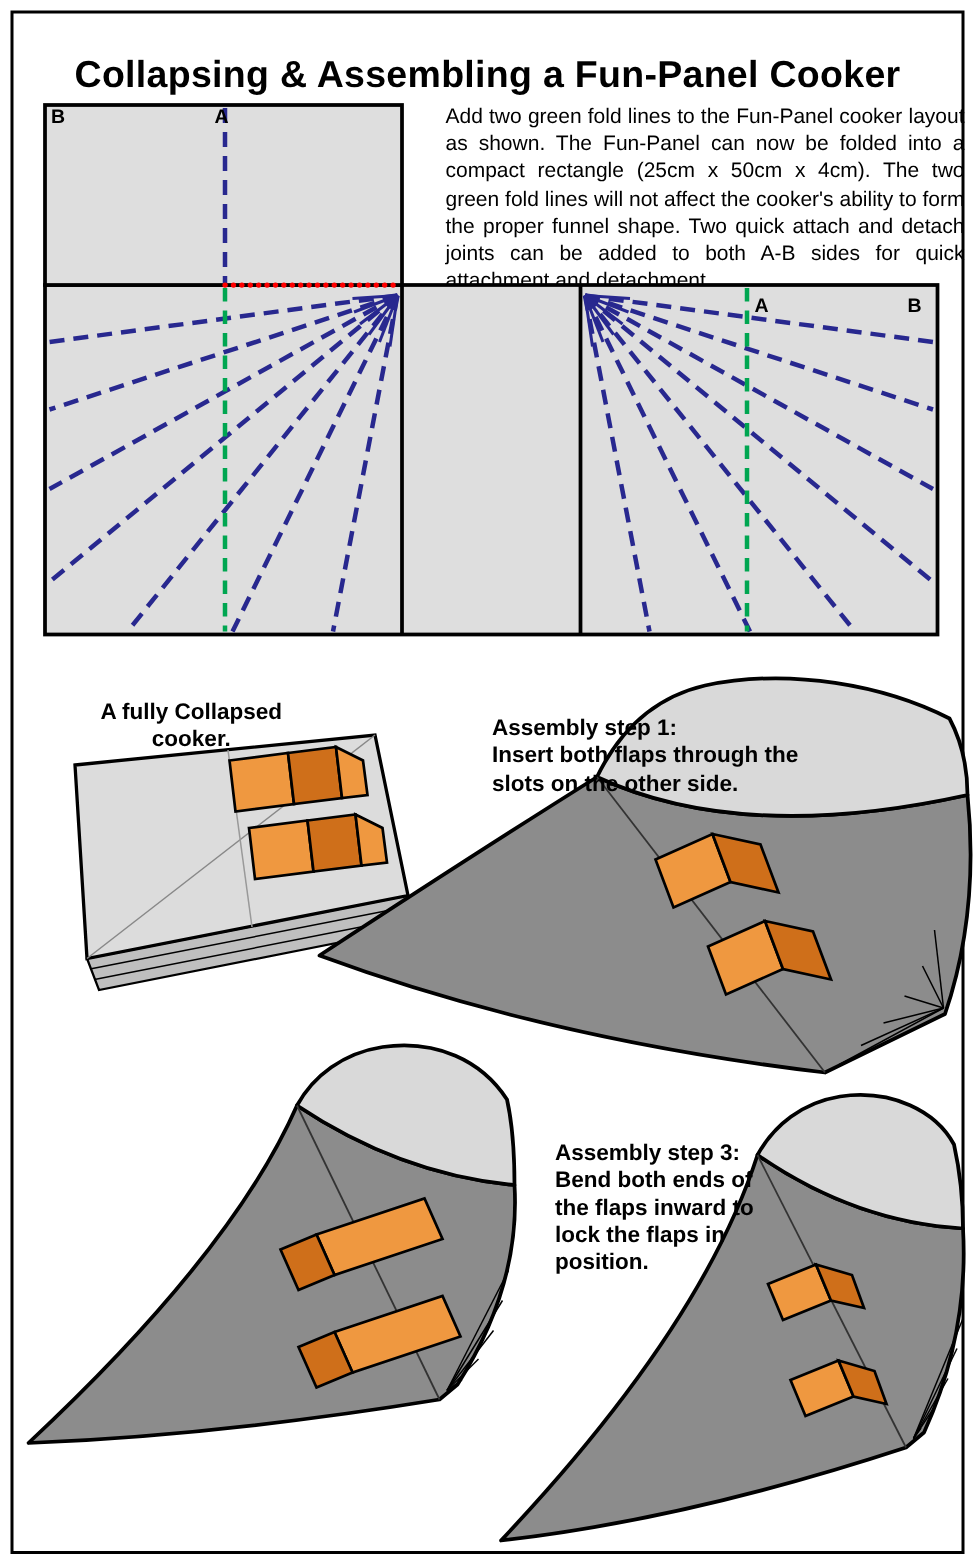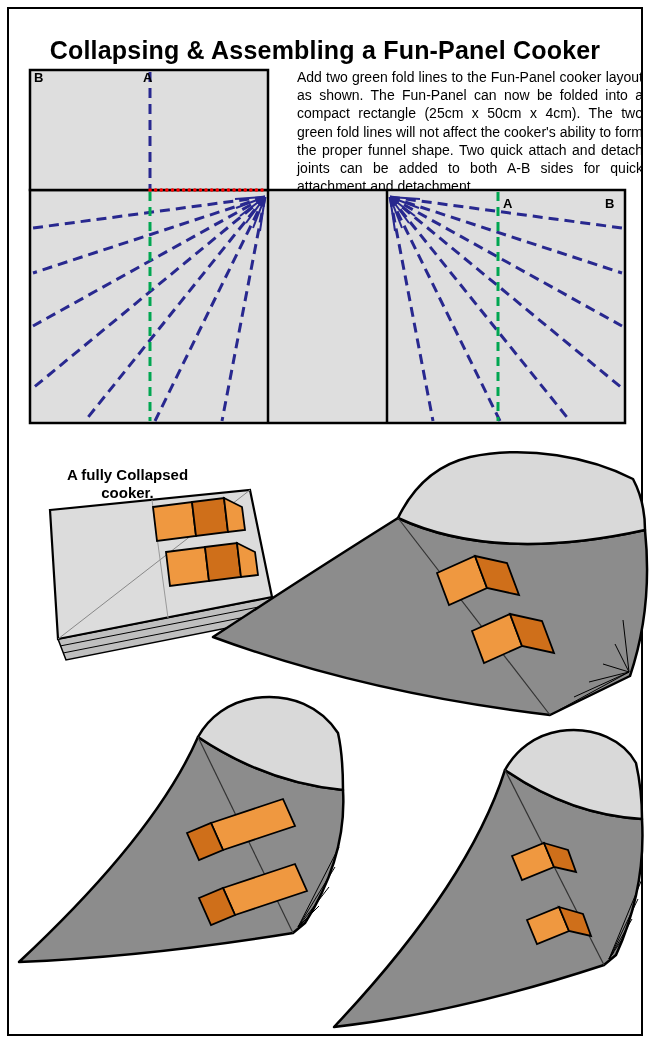--- a/index.html
+++ b/index.html
@@ -97,20 +97,24 @@
     <g stroke="#000" stroke-width="1.8">
       <polygon points="133,55 172,50 176,84 137,89" fill="#ef9840"></polygon>
       <polygon points="172,50 204,46 208,80 176,84" fill="#cf6f1a"></polygon>
       <polygon points="204,46 222,55 225,78 208,80" fill="#ef9840"></polygon>
       <polygon points="146,100 185,95 189,129 150,134" fill="#ef9840"></polygon>
       <polygon points="185,95 217,91 221,125 189,129" fill="#cf6f1a"></polygon>
       <polygon points="217,91 235,100 238,123 221,125" fill="#ef9840"></polygon>
     </g>
   </svg>
 
+  <div class="caption cap-step1">
+    <span class="cap-title">Assembly step 1:</span>
+    <span class="cap-body">Insert both flaps through the slots on the other side.</span>
+  </div>
   <svg class="step1-svg" viewBox="0 0 445 285">
     <path d="M 8,189 Q 110,122 193,70 Q 290,115 440,82 Q 448,160 425,228 L 345,267 Q 160,245 8,189 Z" fill="#8c8c8c" stroke="#000" stroke-width="2.5" stroke-linejoin="round"></path>
     <path d="M 193,70 C 210,35 235,16 265,9 C 322,-3 385,9 428,31 C 437,48 440,64 440,82 Q 290,115 193,70 Z" fill="#d9d9d9" stroke="#000" stroke-width="2.5" stroke-linejoin="round"></path>
     <line x1="193" y1="70" x2="345" y2="267" stroke="#333" stroke-width="1.2"></line>
     <g stroke="#000" stroke-width="1">
       <line x1="424" y1="224" x2="354" y2="262"></line>
         <line x1="424" y1="224" x2="369" y2="249"></line>
       <line x1="424" y1="224" x2="384" y2="234"></line>
         <line x1="424" y1="224" x2="398" y2="216"></line>
       <line x1="424" y1="224" x2="410" y2="196"></line>
@@ -136,20 +140,24 @@
       <line x1="293" y1="232" x2="303" y2="225"></line>
     </g>
     <g stroke="#000" stroke-width="1.8">
       <polygon points="206,128 278,104 290,131 218,155" fill="#ef9840"></polygon>
       <polygon points="182,138 206,128 218,155 194,165" fill="#cf6f1a"></polygon>
       <polygon points="218,193 290,169 302,196 230,220" fill="#ef9840"></polygon>
       <polygon points="194,203 218,193 230,220 206,230" fill="#cf6f1a"></polygon>
     </g>
   </svg>
 
+  <div class="caption cap-step3">
+    <span class="cap-title">Assembly step 3:</span>
+    <span class="cap-body">Bend both ends of the flaps inward to lock the flaps in position.</span>
+  </div>
   <svg class="step3-svg" viewBox="0 0 318 315">
     <path d="M 6,302 Q 140,160 177,45 Q 242,90 314,94 Q 318,164 288,230 L 276,240 Q 130,288 6,302 Z" fill="#8c8c8c" stroke="#000" stroke-width="2.5" stroke-linejoin="round"></path>
     <path d="M 177,45 C 188,25 207,10 232,6 C 267,1 296,16 308,38 C 312,56 314,75 314,94 Q 242,90 177,45 Z" fill="#d9d9d9" stroke="#000" stroke-width="2.5" stroke-linejoin="round"></path>
     <line x1="177" y1="45" x2="276" y2="240" stroke="#333" stroke-width="1.2"></line>
     <g stroke="#000" stroke-width="1">
       <line x1="281" y1="234" x2="314" y2="154"></line>
         <line x1="281" y1="234" x2="310" y2="174"></line>
       <line x1="281" y1="234" x2="304" y2="194"></line>
         <line x1="281" y1="234" x2="295" y2="213"></line>
       <line x1="281" y1="234" x2="286" y2="227"></line>

